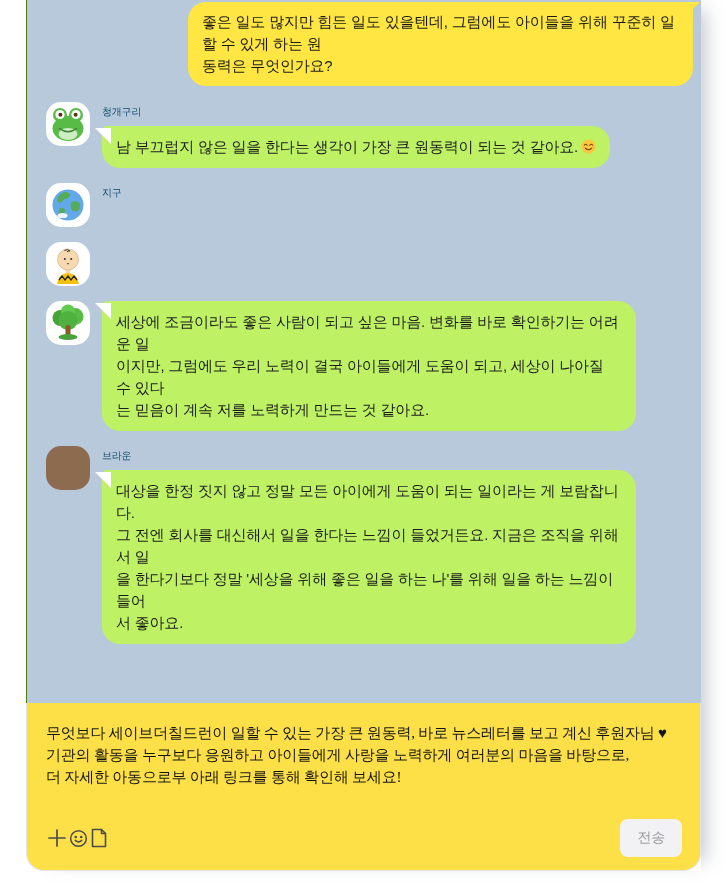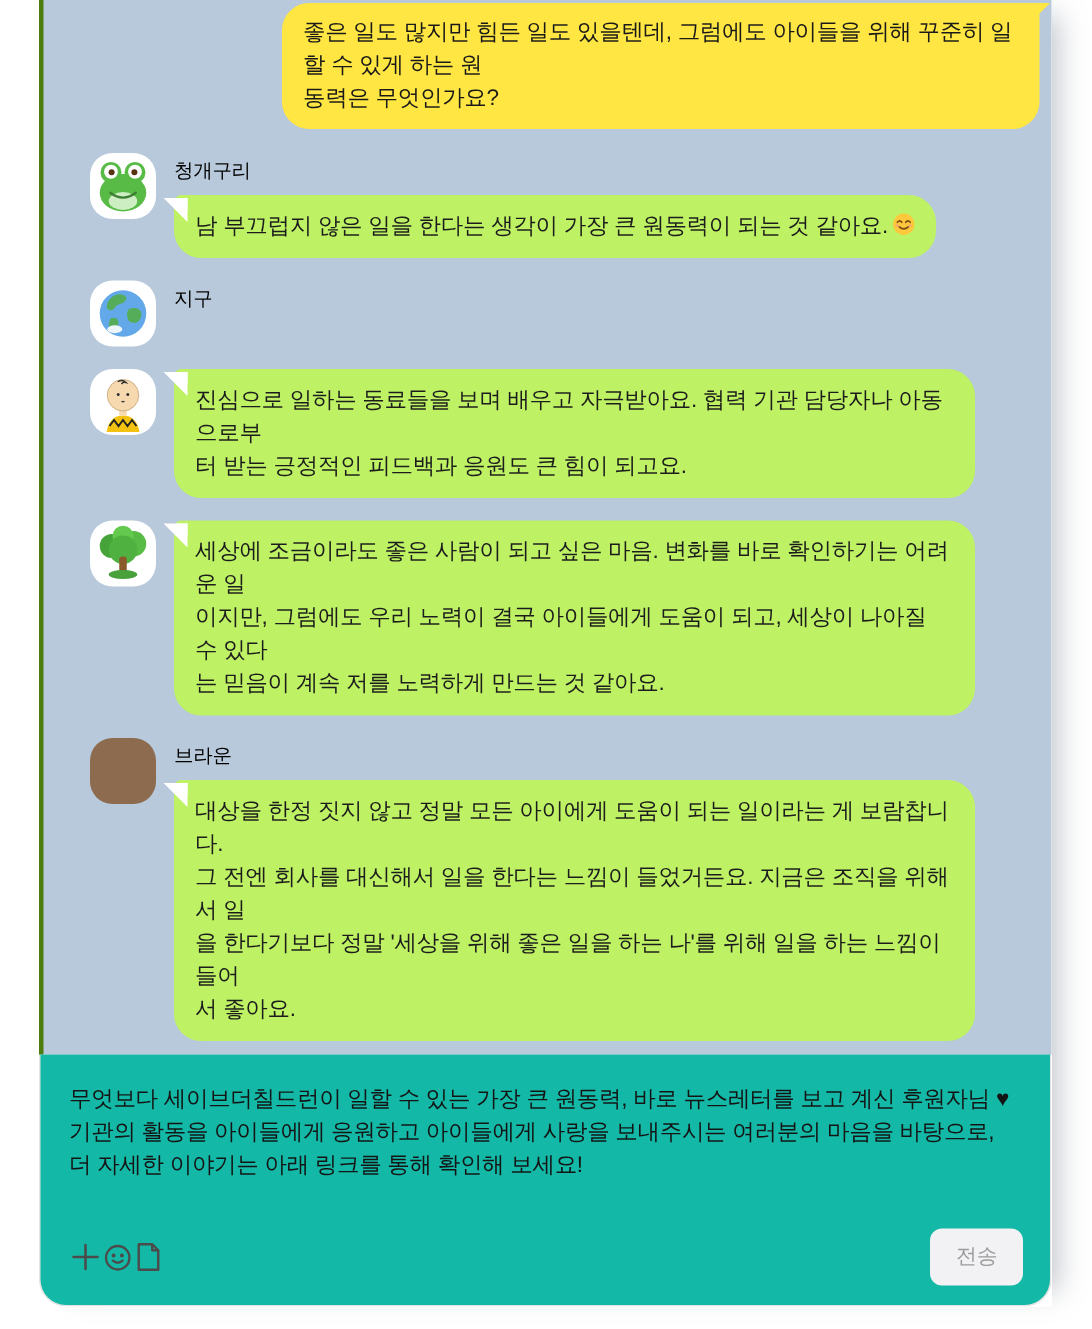--- a/index.html
+++ b/index.html
@@ -5,23 +5,23 @@
   * { box-sizing: border-box; margin: 0; padding: 0; }
   html, body { width: 728px; background: #ffffff; font-family: "Liberation Sans", "DejaVu Sans", sans-serif; }
   .page { position: relative; width: 728px; height: 886px; background: #fff; overflow: hidden; }
   .column {
     position: absolute; left: 26px; top: 0; width: 675px;
     box-shadow: 14px 0 18px -10px rgba(100,110,125,.40);
   }
   
   .chat-panel {
     background: #b7c9da;
-    border-left: 3px solid #4d7c0f;
+    border-left: 1px solid #4d7c0f;
     height: 703px; overflow: hidden;
-    padding: 2px 8px 20px 31px;
+    padding: 2px 8px 20px 19px;
   }
   .question-bubble {
     position: relative;
     margin-left: auto; width: fit-content; max-width: 505px;
     background: #ffe642; color: #191919;
     border-radius: 18px; border-top-right-radius: 4px;
     padding: 9px 14px;
     font-size: 15px; line-height: 22px; white-space: pre-line;
     letter-spacing: -0.2px;
   }
@@ -32,43 +32,44 @@
   }
   .messages { margin-top: 16px; }
   .msg-row { display: grid; grid-template-columns: 44px 1fr; column-gap: 12px; margin-bottom: 15px; }
   .avatar {
     width: 44px; height: 44px; border-radius: 15px;
     background: #ffffff; overflow: hidden;
     display: flex; align-items: center; justify-content: center;
   }
   .avatar svg { width: 40px; height: 40px; display: block; }
   .avatar.avatar-brown { background: #8d6b4e; }
-  .sender-name { font-size: 13px; color: #000000; margin: 3px 0 7px; letter-spacing: -0.2px; }
+  .sender-name { font-size: 10px; color: #0c4a6e; margin: 3px 0 7px; letter-spacing: -0.2px; }
   .bubble {
     position: relative; width: fit-content; max-width: 534px;
     background: #bef264; color: #1c1c1c;
     border-radius: 18px; border-top-left-radius: 5px;
     padding: 10px 14px;
     font-size: 15px; line-height: 22px; white-space: pre-line;
     letter-spacing: -0.2px;
   }
   .bubble::before {
     content: ""; position: absolute; top: 2px; left: -7px;
     border: 8px solid transparent;
     border-right-color: #ffffff; border-top-color: #ffffff;
   }
   .emoji { display: inline-block; width: 15px; height: 15px; vertical-align: -2px; margin-left: 3px; }
   .emoji svg { width: 15px; height: 15px; display: block; }
   
   .composer {
     position: relative;
-    height: 168px; background: #14b8a6;
+    height: 168px; background: #fde047;
     border: 1px solid #e3e3e3; border-top: none;
     border-radius: 0 0 18px 18px;
     padding: 19px 18px 14px 19px;
+    font-family: Liberation Serif, serif;
   }
   .footer-text { font-size: 15px; line-height: 22px; color: #141414; letter-spacing: -0.2px; }
   .footer-text .line { white-space: nowrap; }
   .toolbar {
     position: absolute; left: 19px; right: 18px; bottom: 13px;
     display: flex; align-items: center; 
   }
   .tool-btn { background: none; border: none; padding: 0; cursor: pointer; display: flex; align-items: center; }
   .tool-btn svg { display: block; }
   .send-button {
@@ -136,22 +137,20 @@
       <polyline points="11,36 14,32 17,36 20,32 23,36 26,32 29,36" stroke="#222" stroke-width="1.3" fill="none"></polyline>
       <rect x="17.5" y="24" width="5" height="5" fill="#f6d9af"></rect>
       <circle cx="20" cy="15.5" r="10.5" fill="#f6d9af" stroke="#c9a97e" stroke-width="0.6"></circle>
       <path d="M16.5 6.5 q3 -2 5.5 0.5 q-2 -0.5 -3 1" stroke="#333" stroke-width="1" fill="none"></path>
       <circle cx="16.8" cy="15" r="1" fill="#333"></circle>
                 <circle cx="23.2" cy="15" r="1" fill="#333"></circle>
       <path d="M19 19.5 q1 0.8 2 0" stroke="#333" stroke-width="0.9" fill="none"></path>
     </svg>
             </div>
     <div class="msg-body">
-      <div class="bubble">진심으로 일하는 동료들을 보며 배우고 자극받아요. 협력 기관 담당자나 아동으로부
-터 받는 긍정적인 피드백과 응원도 큰 힘이 되고요.</div>
     </div>
   </div>
           <div class="msg-row">
     <div class="avatar">
               <svg viewBox="0 0 40 40">
       <circle cx="12.5" cy="15" r="8" fill="#46a339"></circle>
       <circle cx="27" cy="13.5" r="8.5" fill="#57bb45"></circle>
       <circle cx="20" cy="8.5" r="7" fill="#63c94f"></circle>
       <circle cx="20" cy="17.5" r="9.5" fill="#4fb240"></circle>
       <rect x="17.5" y="22" width="5" height="11" rx="2" fill="#8a5a2b"></rect>
@@ -173,22 +172,22 @@
 을 한다기보다 정말 '세상을 위해 좋은 일을 하는 나'를 위해 일을 하는 느낌이 들어
 서 좋아요.</div>
     </div>
   </div>
         </div>
     </div>
 
     <div class="composer">
       <div class="footer-text" id="footer-text">
           <div class="line">무엇보다 세이브더칠드런이 일할 수 있는 가장 큰 원동력, 바로 뉴스레터를 보고 계신 후원자님 ♥</div>
-          <div class="line">기관의 활동을 아이들에게 응원하고 아이들에게 사랑을 보내주시는 여러분의 마음을 바탕으로,</div>
-          <div class="line">더 자세한 이야기는 아래 링크를 통해 확인해 보세요!</div>
+          <div class="line">기관의 활동을 누구보다 응원하고 아이들에게 사랑을 노력하게 여러분의 마음을 바탕으로,</div>
+          <div class="line">더 자세한 아동으로부 아래 링크를 통해 확인해 보세요!</div>
         </div>
       <div class="toolbar">
         <button class="tool-btn" aria-label="add">
           <svg width="22" height="22" viewBox="0 0 22 22" fill="none" stroke="#4b4b4b" stroke-width="1.7" stroke-linecap="round">
             <path d="M11 3 v16 M3 11 h16"></path>
           </svg>
         </button>
         <button class="tool-btn" aria-label="emoji">
           <svg width="21" height="21" viewBox="0 0 22 22" fill="none" stroke="#4b4b4b" stroke-width="1.6" stroke-linecap="round">
             <circle cx="11" cy="11" r="8.2"></circle>

